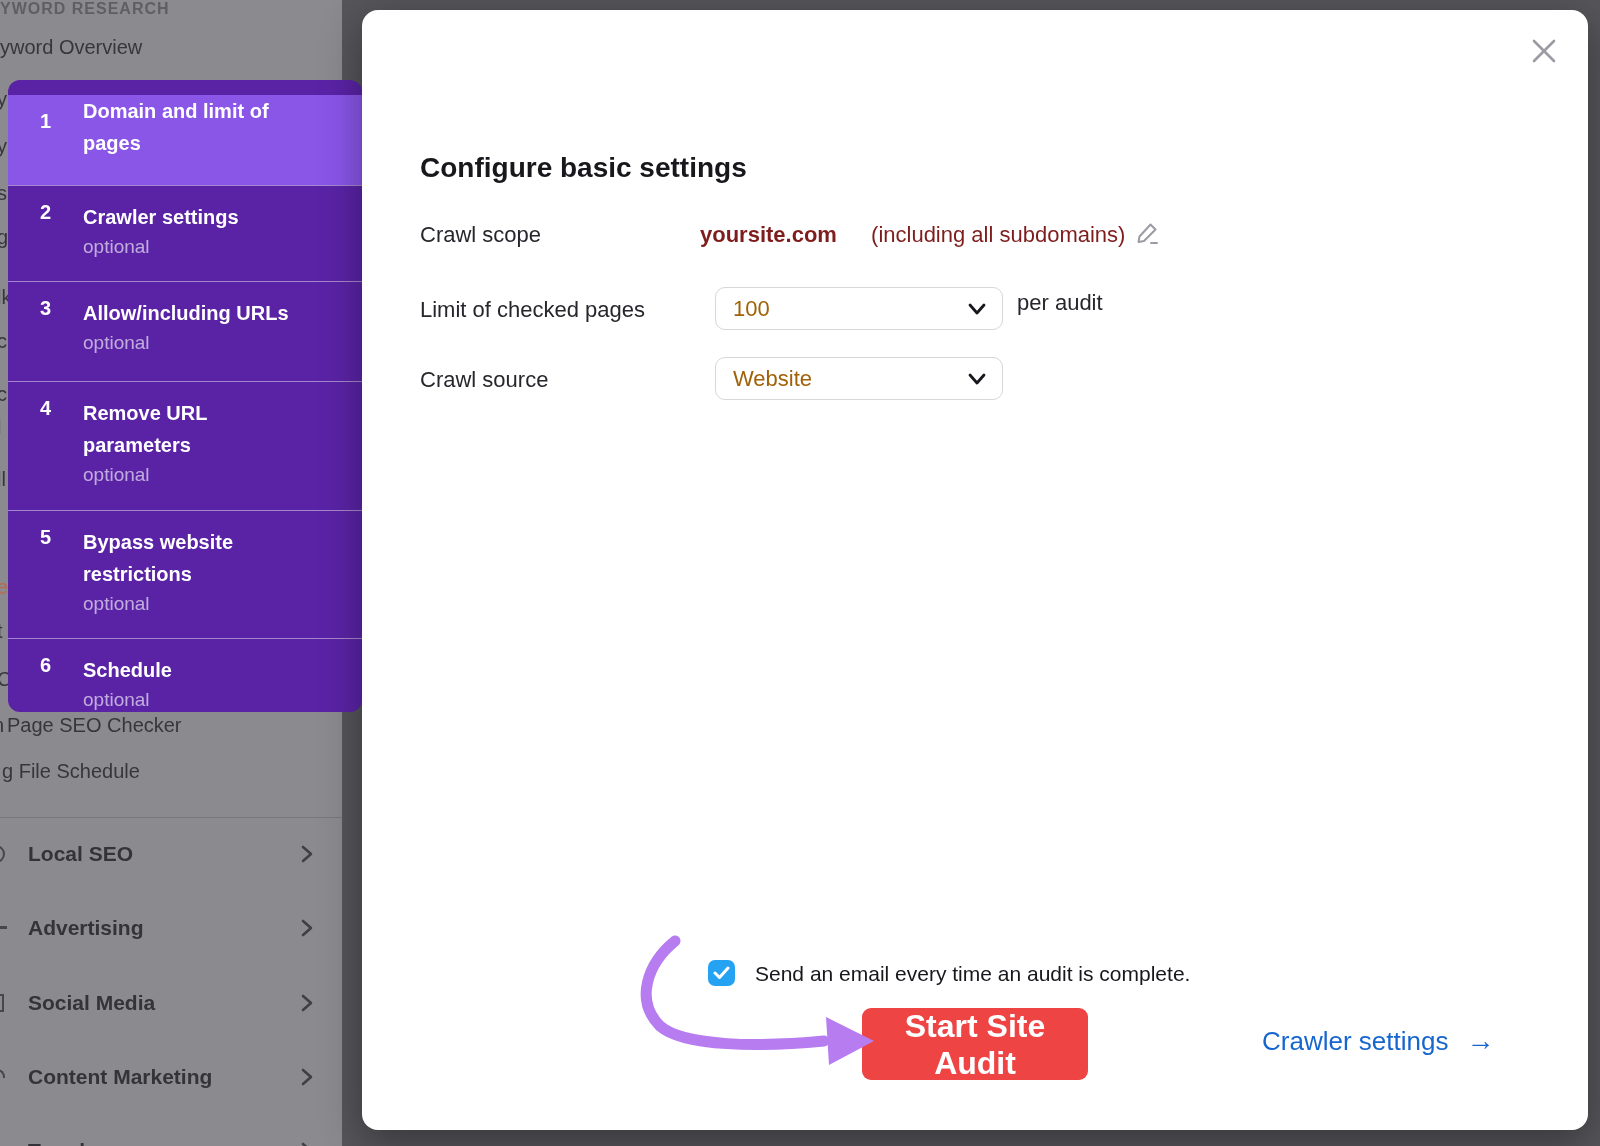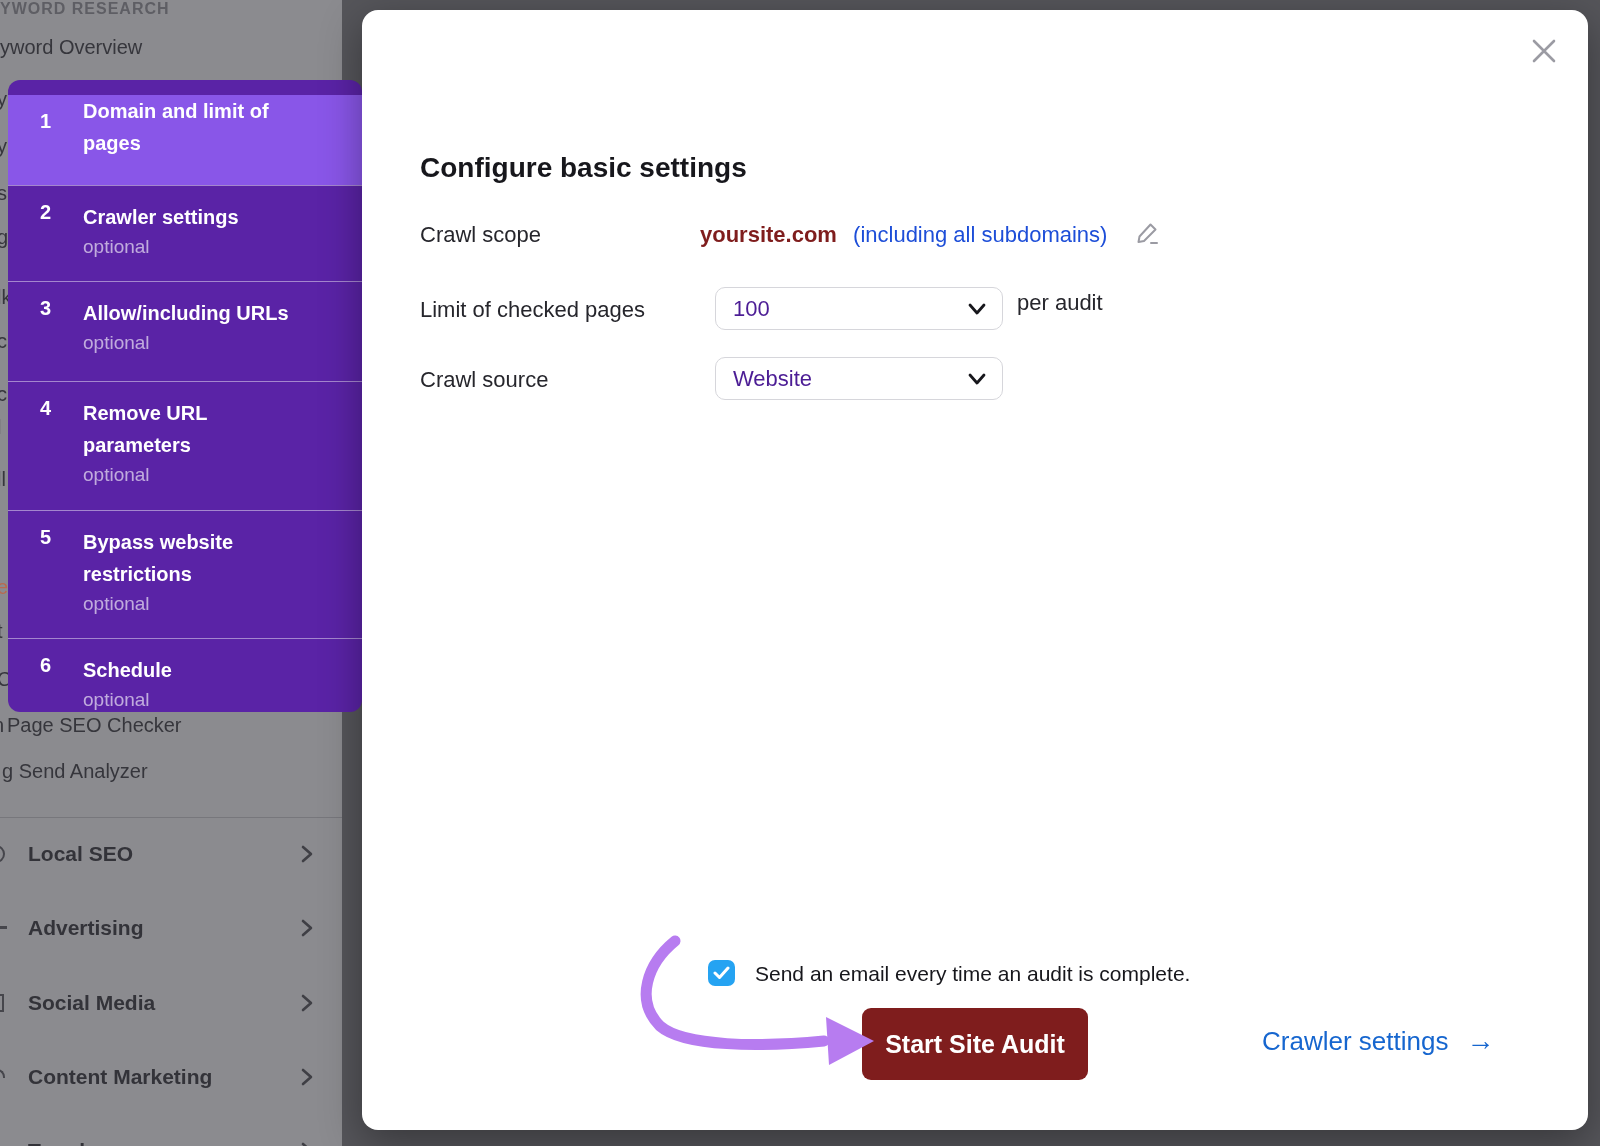--- a/index.html
+++ b/index.html
@@ -71,41 +71,41 @@
   .modal-title{
     position:absolute; left:58px; top:62px; font-size:37px; font-weight:700;
     color:#17171c; letter-spacing:-0.5px;
   }
   .section-heading{
     position:absolute; left:58px; top:142px; font-size:28px; font-weight:700; color:#17171c;
   }
   .field-label{ position:absolute; left:58px; font-size:22px; color:#26262c; white-space:nowrap; }
   .scope-value{ position:absolute; left:338px; top:212px; font-size:22px; white-space:nowrap; }
   .scope-value .domain{ font-weight:700; color:#7f1d1d; }
-  .scope-value .note{ color:#1d4ed8; margin-left:10px; }
+  .scope-value .note{ color:#7f1d1d; margin-left:28px; }
   .pencil{ position:absolute; left:772px; top:210px; width:26px; height:26px; cursor:pointer; }
   .dropdown{
     position:absolute; left:353px; width:288px; height:43px;
     border:1px solid #d6d6db; border-radius:10px; background:#fff;
     display:flex; align-items:center; cursor:pointer;
   }
-  .dropdown .dd-value{ margin-left:17px; font-size:22px; color:#4c1d95; }
+  .dropdown .dd-value{ margin-left:17px; font-size:22px; color:#a16207; }
   .dropdown .dd-chev{ position:absolute; right:15px; top:13px; }
   .suffix{ position:absolute; left:655px; top:280px; font-size:22px; color:#26262c; }
   
   .checkbox-row{ position:absolute; left:346px; top:950px; display:flex; align-items:flex-end; }
   .checkbox{
     width:27px; height:26px; border-radius:7px; background:#25a3f2;
     display:flex; align-items:center; justify-content:center; cursor:pointer; flex:none;
   }
   .checkbox-row .cb-label{ margin-left:20px; font-size:21px; color:#17171c; white-space:nowrap; }
   .start-btn{
     position:absolute; left:500px; top:998px; width:226px; height:72px;
-    background:#7f1d1d; color:#fff; border:none; border-radius:9px;
-    font-family:"Liberation Sans", sans-serif; font-size:25px; font-weight:700; cursor:pointer;
+    background:#ef4444; color:#fff; border:none; border-radius:9px;
+    font-family:"Liberation Sans", sans-serif; font-size:32px; font-weight:700; cursor:pointer;
   }
   .crawler-link{
     position:absolute; left:900px; top:1015px; font-size:26px; color:#1666cf;
     text-decoration:none; display:flex; align-items:center; gap:18px; cursor:pointer;
   }
   .crawler-link .arr{ font-size:28px; }
   
   .annot-arrow{ position:absolute; left:0; top:0; z-index:4; pointer-events:none; }
 </style>
 </head>
@@ -125,21 +125,21 @@
     <span class="sb-frag" style="top:330px;">c</span>
     <span class="sb-frag" style="top:383px;">c</span>
     <span class="sb-frag" style="top:416px;">l</span>
     <span class="sb-frag" style="top:468px;">ll</span>
     <span class="sb-frag orange" style="top:576px;">e</span>
     <span class="sb-frag" style="top:620px;">t</span>
     <span class="sb-frag" style="top:668px;">C</span>
     <span class="sb-frag" style="top:714px;left:-7px;">n</span>
 
     <div class="sb-item" style="left:7px;top:714px;">Page SEO Checker</div>
-    <div class="sb-item" style="left:2px;top:760px;">g Send Analyzer</div>
+    <div class="sb-item" style="left:2px;top:760px;">g File Schedule</div>
 
     <div class="sb-divider"></div>
 
     <div class="sb-section" style="top:836px;">
       <span class="icon-frag half-circle"></span>
       <span class="label">Local SEO</span>
       <span class="chev">
         <svg width="18" height="22" viewBox="0 0 18 22">
             <polyline points="5,4 13,11 5,18" fill="none" stroke="#3f3f45" stroke-width="2.6" stroke-linecap="round" stroke-linejoin="round"></polyline>
           </svg>

